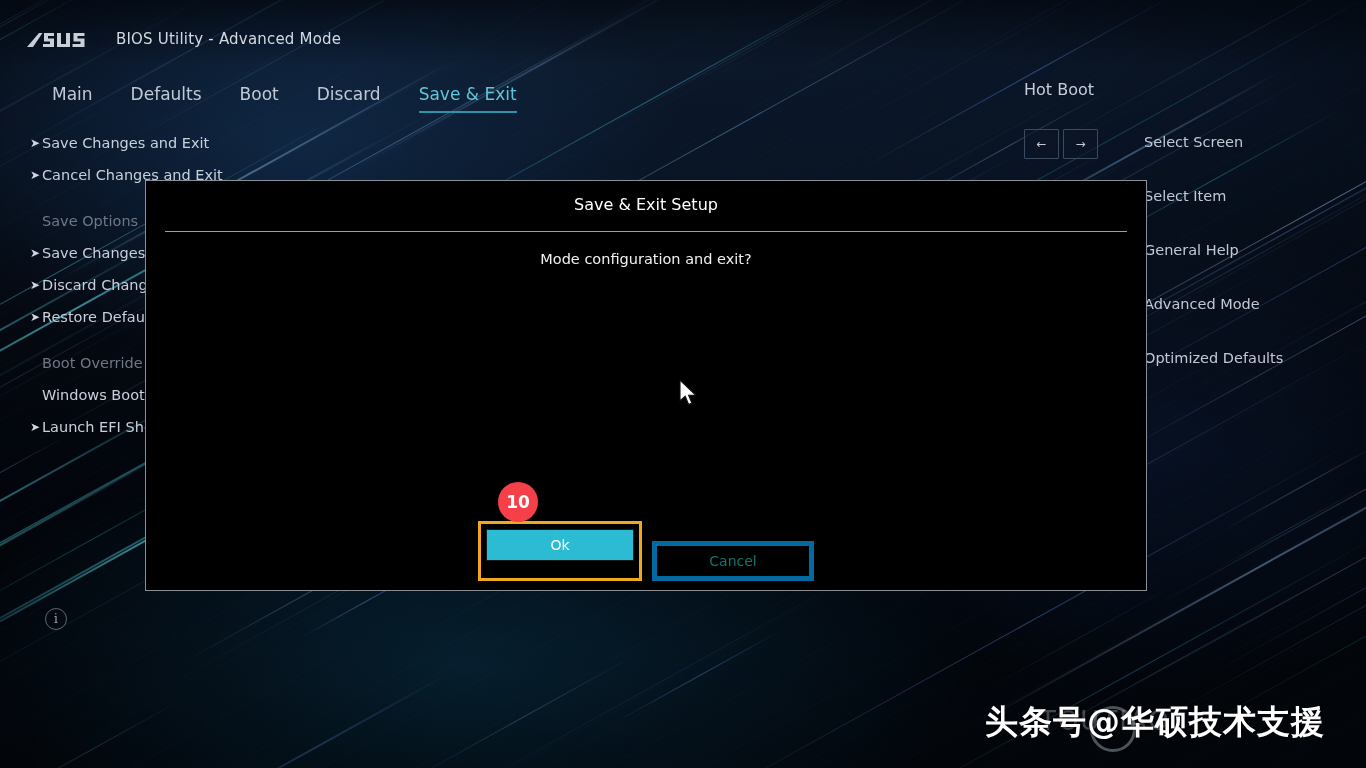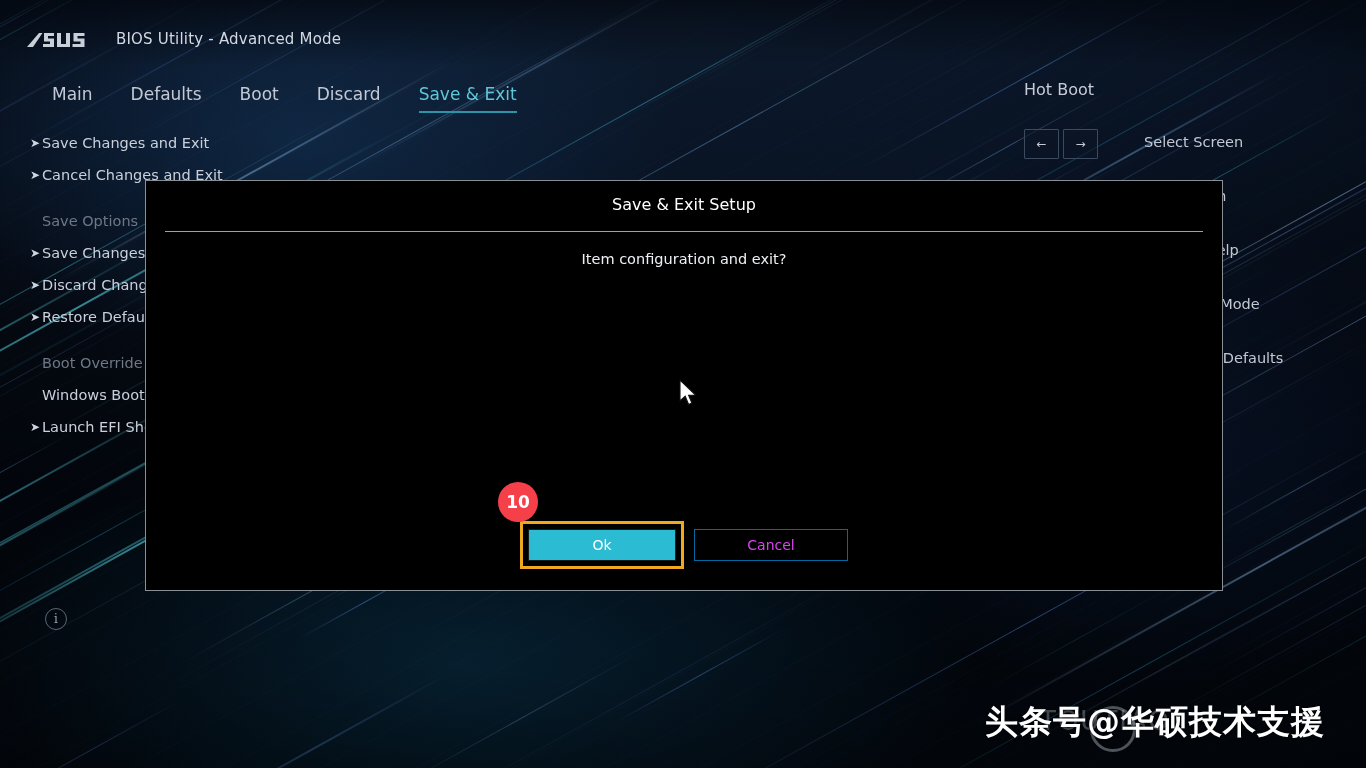--- a/index.html
+++ b/index.html
@@ -72,33 +72,33 @@
   .keycap.k2{left:39px;top:0;}
   .keycap.wide{width:72px;}
   .hk-label{position:absolute;left:120px;top:5px;font-size:14.5px;color:#c2c9d4;white-space:nowrap;}
 
   
   #info-icon{position:absolute;left:45px;top:608px;width:20px;height:20px;z-index:5;
     border:1px solid #5b6675;border-radius:50%;color:#9aa4b2;font-size:12px;
     display:flex;align-items:center;justify-content:center;font-family:"DejaVu Serif",serif;}
 
   
-  #dialog{position:absolute;left:145px;top:180px;width:1078px;height:411px;z-index:20;
+  #dialog{position:absolute;left:145px;top:180px;width:1002px;height:411px;z-index:20;
     background:#000;border:1px solid #8a8f96;box-sizing:border-box;}
   #dlg-title{position:absolute;left:0;right:0;top:14px;text-align:center;
     font-size:16px;color:#ffffff;}
   #dlg-sep{position:absolute;left:19px;right:19px;top:50px;height:1px;background:#9aa0a8;}
   #dlg-msg{position:absolute;left:0;right:0;top:70px;text-align:center;
     font-size:14.5px;color:#eef1f4;}
   #btn-row{position:absolute;left:0;right:0;top:340px;display:flex;justify-content:center;gap:10px;}
   #ok-wrap{position:relative;padding:5px;border:3px solid #f0a81e;background:#000;}
   #ok-btn{width:146px;height:30px;background:#2bbcd4;border:1px solid #1b1b1b;
     color:#ffffff;font-size:14px;display:flex;align-items:center;justify-content:center;}
-  #cancel-btn{width:152px;height:30px;margin-top:8px;background:#000;
-    border:1px solid #0369a1;color:#d946ef;font-size:14px;
+  #cancel-btn{width:152px;height:30px;margin-top:20px;background:#000;
+    border:5px solid #0369a1;color:#0f766e;font-size:14px;
     display:flex;align-items:center;justify-content:center;}
   #badge{position:absolute;left:498px;top:482px;width:40px;height:40px;border-radius:50%;
     background:#f5404a;color:#fff;font-size:17px;font-weight:bold;z-index:30;
     display:flex;align-items:center;justify-content:center;}
 
   
   #cursor{position:absolute;left:678px;top:379px;z-index:40;}
 
   
   #watermark{position:absolute;left:985px;top:700px;z-index:25;
@@ -311,21 +311,21 @@
 
 <div id="info-icon">i</div>
 
 <div id="wm-ghost">TOUTIAO</div>
 <div id="wm-ring"></div>
 <div id="watermark">头条号@华硕技术支援</div>
 
 <div id="dialog">
   <div id="dlg-title">Save &amp; Exit Setup</div>
   <div id="dlg-sep"></div>
-  <div id="dlg-msg">Item configuration and exit?</div>
+  <div id="dlg-msg">Mode configuration and exit?</div>
   <div id="btn-row">
     <div id="ok-wrap">
       <div id="ok-btn">Ok</div>
     </div>
     <div id="cancel-btn">Cancel</div>
   </div>
 </div>
 <div id="badge">10</div>
 
 <svg id="cursor" width="22" height="30" viewBox="0 0 22 30">

